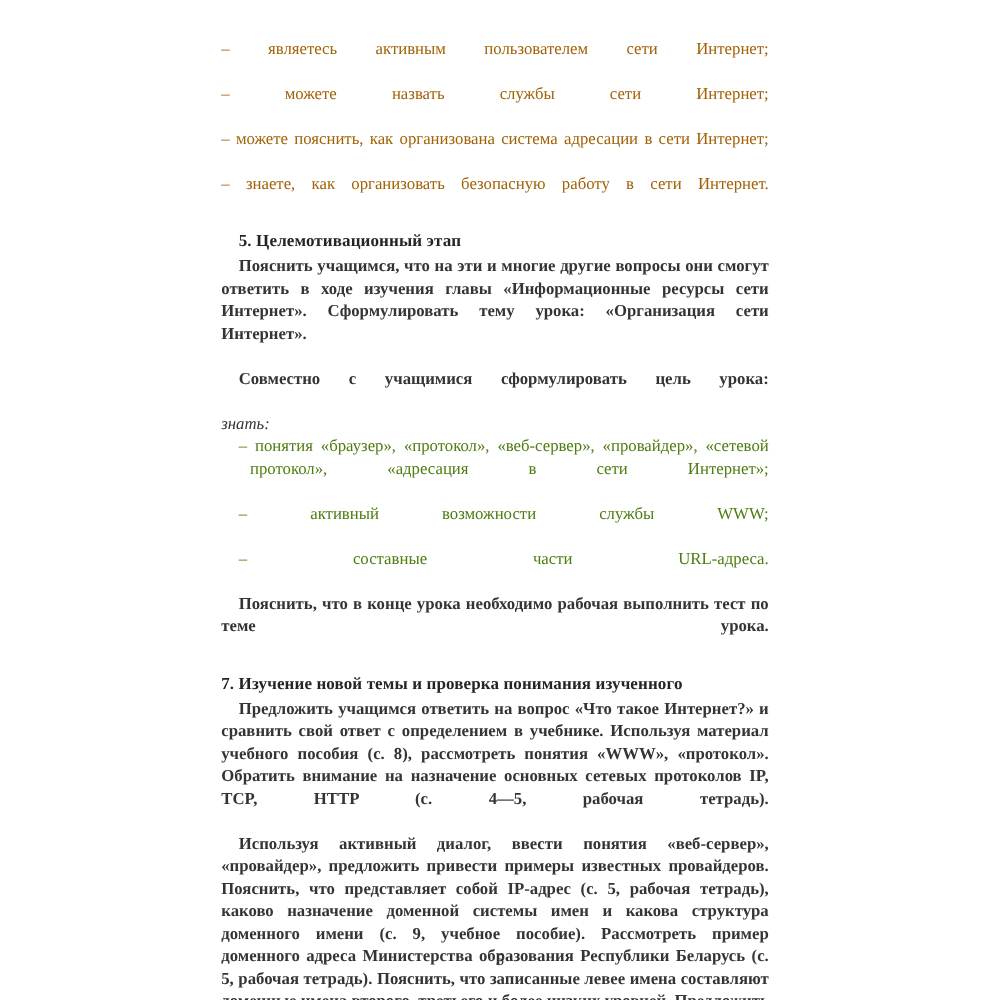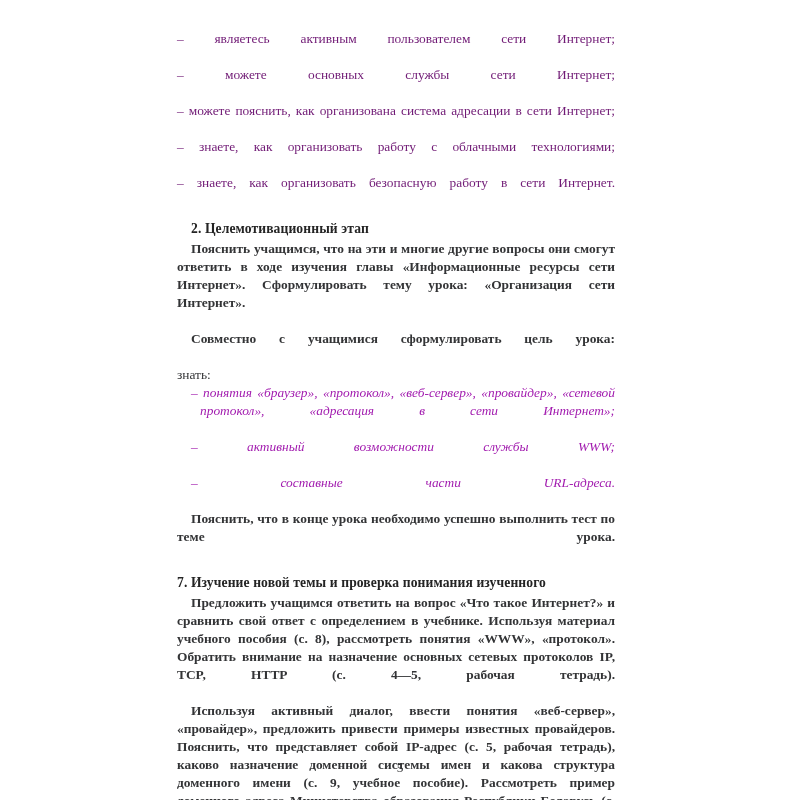--- a/index.html
+++ b/index.html
@@ -25,32 +25,31 @@
   }
 
   
   .bullet-outer {
     padding-left: 9px;
     text-indent: -9px;
     margin: 0;
     font-size: 13.4px;
     line-height: 18px;
     text-align: justify;
-    color: #701a75;
+    color: #a16207;
   }
   
   .bullet-inner {
     padding-left: 23px;
     text-indent: -9px;
     margin: 0;
     font-size: 13.4px;
     line-height: 18px;
     text-align: justify;
-    color: #a21caf;
-    font-style: italic;
+    color: #4d7c0f;
   }
 
   .heading {
     font-weight: bold;
     font-size: 13.6px;
     line-height: 18px;
     margin: 0;
     padding-top: 10px;
     padding-bottom: 2px;
     color: #242424;
@@ -69,20 +68,21 @@
     color: #333436;
     -webkit-hyphens: none;
     hyphens: none;
     font-weight: bold;
   }
 
   .label-italic {
     margin: 0;
     font-size: 13.4px;
     line-height: 18px;
+    font-style: italic;
     color: #333436;
   }
 
   #folio {
     position: absolute;
     left: 0;
     top: 760px;
     width: 800px;
     text-align: center;
     font-size: 13.4px;
@@ -96,38 +96,37 @@
 </style>
 </head>
 <body>
 
 <div id="page">
 
   <div id="content">
 
     <div>
       <p class="bullet-outer">– являетесь активным пользователем сети Интернет;</p>
-      <p class="bullet-outer">– можете основных службы сети Интернет;</p>
+      <p class="bullet-outer">– можете назвать службы сети Интернет;</p>
       <p class="bullet-outer">– можете пояснить, как организована система адресации в сети Интернет;</p>
-      <p class="bullet-outer">– знаете, как организовать работу с облачными технологиями;</p>
       <p class="bullet-outer">– знаете, как организовать безопасную работу в сети Интернет.</p>
     </div>
 
-    <h2 class="heading h-indent">2. Целемотивационный этап</h2>
+    <h2 class="heading h-indent">5. Целемотивационный этап</h2>
     <p class="para">Пояснить учащимся, что на эти и многие другие вопросы они смогут ответить в ходе изучения главы «Информационные ресурсы сети Интернет». Сформулировать тему урока: «Организация сети Интернет».</p>
     <p class="para">Совместно с учащимися сформулировать цель урока:</p>
     <p class="label-italic">знать:</p>
     <div>
       <p class="bullet-inner">– понятия «браузер», «протокол», «веб-сервер», «провайдер», «сетевой протокол», «адресация в сети Интернет»;</p>
       <p class="bullet-inner">– активный возможности службы WWW;</p>
     </div>
     <div>
       <p class="bullet-inner">– составные части URL-адреса.</p>
     </div>
-    <p class="para">Пояснить, что в конце урока необходимо успешно выполнить тест по теме урока.</p>
+    <p class="para">Пояснить, что в конце урока необходимо рабочая выполнить тест по теме урока.</p>
 
     <h2 class="heading">7. Изучение новой темы и проверка понимания изученного</h2>
     <p class="para">Предложить учащимся ответить на вопрос «Что такое Интернет?» и сравнить свой ответ с определением в учебнике. Используя материал учебного пособия (с. 8), рассмотреть понятия «WWW», «протокол». Обратить внимание на назначение основных сетевых протоколов IP, TCP, HTTP (с. 4—5, рабочая тетрадь).</p>
     <p class="para">Используя активный диалог, ввести понятия «веб-сервер», «провайдер», предложить привести примеры известных провайдеров. Пояснить, что представляет собой IP-адрес (с. 5, рабочая тетрадь), каково назначение доменной системы имен и какова структура доменного имени (с. 9, учебное пособие). Рассмотреть пример доменного адреса Министерства образования Республики Беларусь (с. 5, рабочая тетрадь). Пояснить, что записанные левее имена составляют доменные имена второго, третьего и более низких уровней. Предложить учащимся в парах изучить домены первого уровня (пример 1.4, с. 10, учебное пособие, или с. 5, рабочая тетрадь).</p>
 
   </div>
 
   <div id="folio">5</div>
 
 </div>

